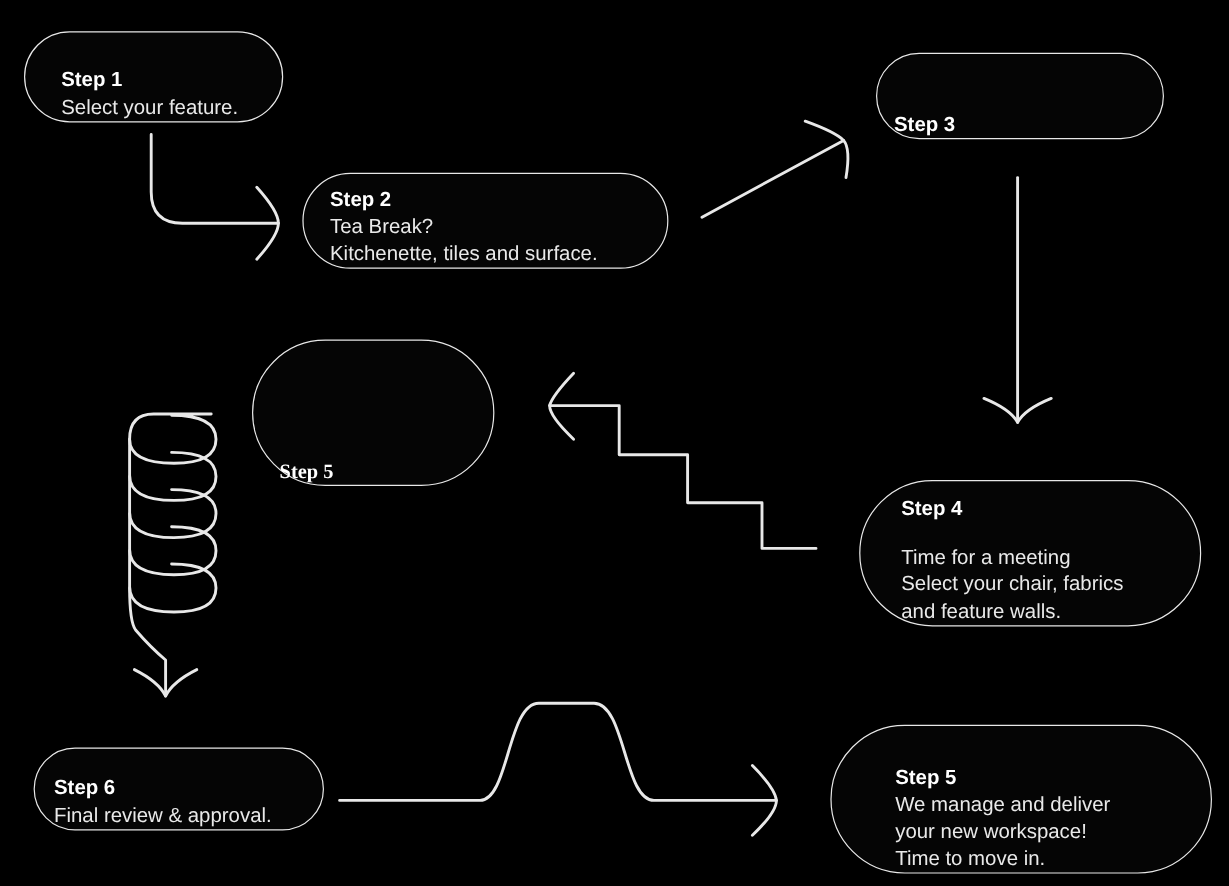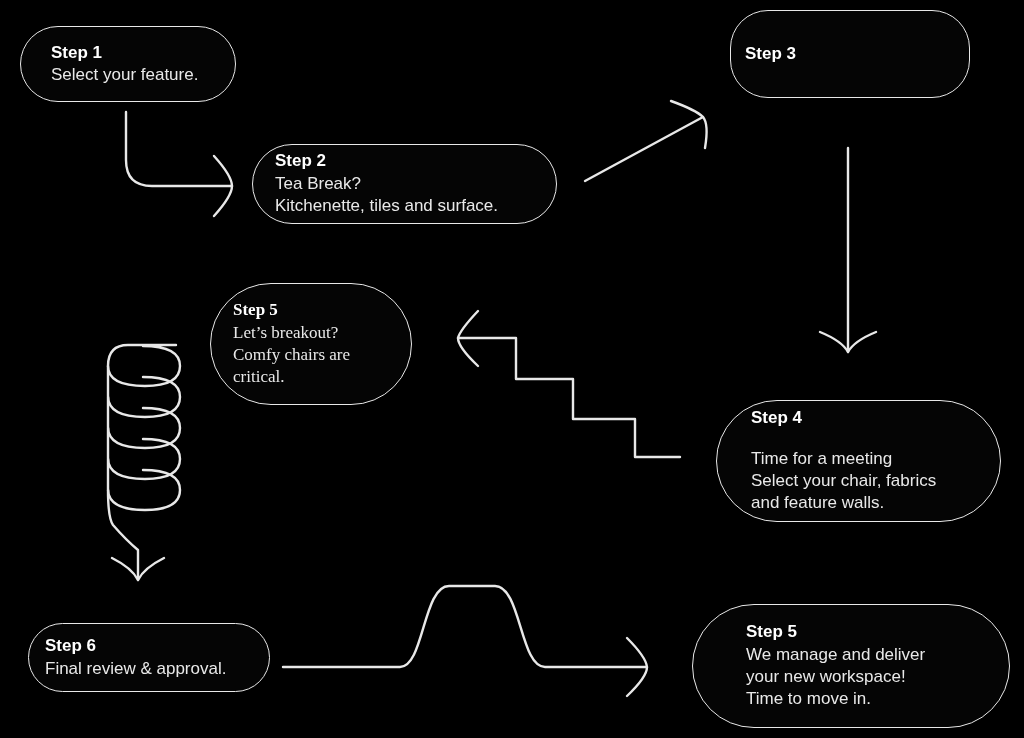--- a/index.html
+++ b/index.html
@@ -29,39 +29,39 @@
     height: 738px;
     pointer-events: none;
   }
   .pill {
     position: absolute;
     box-sizing: border-box;
     background: #050505;
     border: 1.5px solid #e8e8e8;
     display: flex;
     flex-direction: column;
-    justify-content: center;
+    justify-content: flex-end;
   }
   .pill .step-title {
     font-weight: bold;
     font-size: 17px;
     line-height: 1.32;
     color: #ffffff;
     white-space: nowrap;
   }
   .pill .step-body {
     font-size: 17px;
     line-height: 1.32;
     color: #e9e9e9;
     white-space: pre-line;
   }
   
   #pill-step-1 { left: 20px;  top: 26px;  width: 216px; height: 76px;  border-radius: 38px; padding: 0 0 0 30px; }
   #pill-step-2 { left: 252px; top: 144px; width: 305px; height: 80px;  border-radius: 47px; padding: 0 0 0 22px; }
-  #pill-step-3 { left: 730px; top: 10px;  width: 240px; height: 88px;  border-radius: 38px; padding: 0 0 0 14px; }
+  #pill-step-3 { left: 730px; top: 44px;  width: 240px; height: 72px;  border-radius: 38px; padding: 0 0 0 14px; }
   #pill-step-4 { left: 716px; top: 400px; width: 285px; height: 122px; border-radius: 61px; padding: 0 0 0 34px; gap: 18px; }
   #pill-step-5 { left: 210px; top: 283px; width: 202px; height: 122px; border-radius: 61px; padding: 0 0 0 22px; font-family: Liberation Serif, serif; }
   #pill-step-6 { left: 28px;  top: 623px; width: 242px; height: 69px;  border-radius: 35px; padding: 0 0 0 16px; }
   #pill-step-7 { left: 692px; top: 604px; width: 318px; height: 124px; border-radius: 62px; padding: 0 0 0 53px; }
 </style>
 </head>
 <body>
 
 <div id="canvas">
 
@@ -137,23 +137,20 @@
 
   <div class="pill" id="pill-step-4">
     <div class="step-title">Step 4</div>
     <div class="step-body">Time for a meeting
 Select your chair, fabrics
 and feature walls.</div>
   </div>
 
   <div class="pill" id="pill-step-5">
     <div class="step-title">Step 5</div>
-    <div class="step-body">Let’s breakout?
-Comfy chairs are
-critical.</div>
   </div>
 
   <div class="pill" id="pill-step-6">
     <div class="step-title">Step 6</div>
     <div class="step-body">Final review &amp; approval.</div>
   </div>
 
   <div class="pill" id="pill-step-7">
     <div class="step-title">Step 5</div>
     <div class="step-body">We manage and deliver

